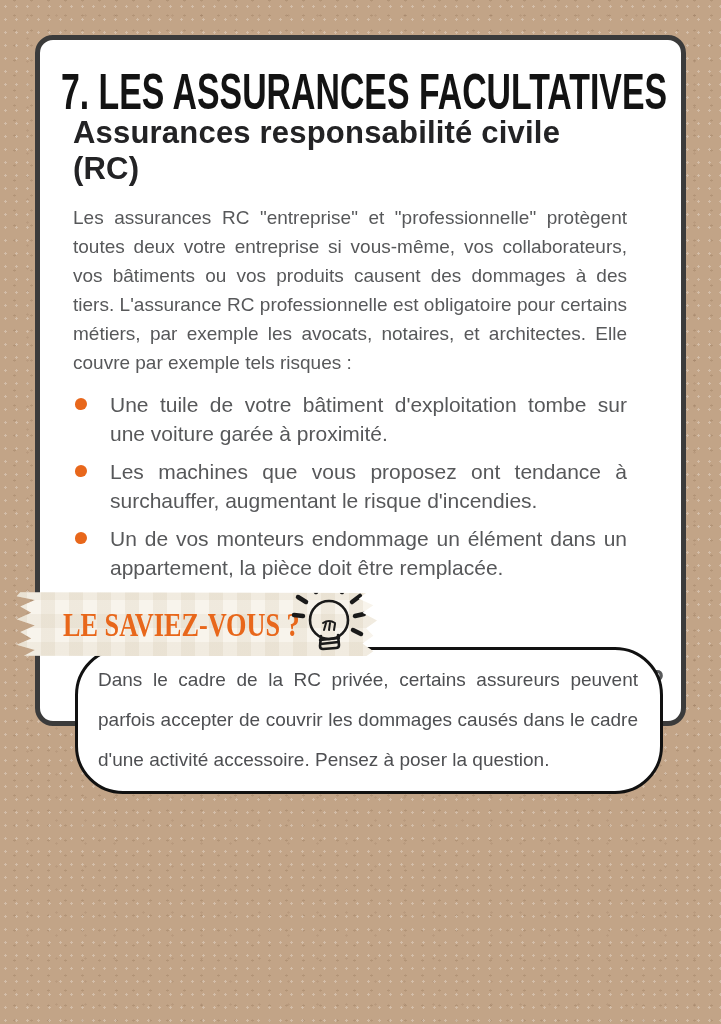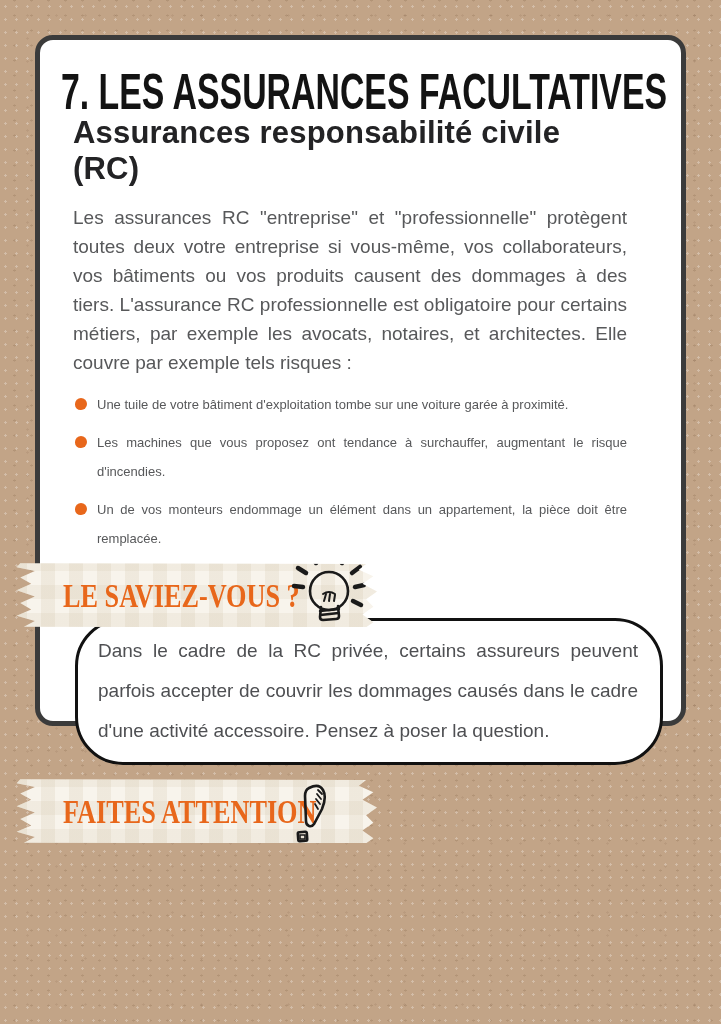--- a/index.html
+++ b/index.html
@@ -39,21 +39,21 @@
     font-size:19px; line-height:29px; color:#57585a;
     text-align:justify;
   }
   .bullets { margin-top:13px; list-style:none; }
   .bullets li { display:flex; margin-bottom:9px; }
   .dot {
     flex:0 0 12px; width:12px; height:12px; border-radius:50% 50% 50% 46%;
     background:#e8671b; margin-top:8px; margin-left:2px;
   }
   .bullet-text {
-    margin-left:10px; font-size:13px; line-height:29px; color:#57585a;
+    margin-left:23px; font-size:21px; line-height:29px; color:#57585a;
     text-align:justify; flex:1;
   }
 
   .tape {
     position:relative; z-index:3;
     width:364px; height:64px; margin-left:-60px;
     background-color:#f8f4ec;
     background-image:
       repeating-linear-gradient(90deg, rgba(205,190,162,0.20) 0 14px, rgba(205,190,162,0) 14px 28px),
       repeating-linear-gradient(0deg, rgba(205,190,162,0.16) 0 14px, rgba(205,190,162,0) 14px 28px);
@@ -145,33 +145,20 @@
             <path d="M16 42 l-9 -1" stroke-width="4.5"></path>
           </g>
         </svg>
       </span>
     </div>
 
     <div class="bubble">
       <p>Dans le cadre de la RC privée, certains assureurs peuvent parfois accepter de couvrir les dommages causés dans le cadre d'une activité accessoire. Pensez à poser la question.</p>
     </div>
 
-    <div class="tape tape-2">
-      <span class="tape-label">FAITES ATTENTION</span>
-      <span class="tape-icon excl-icon">
-        <svg width="52" height="62" viewBox="0 0 52 62" fill="none">
-          <g stroke="#1a1a1a" stroke-linecap="round">
-            <path d="M22 6 Q32 1 36 8 Q40 15 35 27 L27 42 Q25 45 22 44 Q19 43 19 39 L18 14 Q18 8 22 6 Z" stroke-width="2.6"></path>
-            <path d="M31 8 l4 4 m-5 0 l4 5 m-5 0 l4 5 m-5 0 l3 5" stroke-width="1.8"></path>
-            <rect x="11" y="50" width="9" height="9" rx="1.5" transform="rotate(-4 15 54)" stroke-width="2.6"></rect>
-            <path d="M13 53 l5 0 l0 4 l-5 0 Z" stroke-width="1.6"></path>
-          </g>
-        </svg>
-      </span>
-    </div>
 
 
   </div>
 
   <div class="footer-logo">
     <span class="logo-light">FRI</span><span class="logo-bold">UP</span>
   </div>
   <div class="page-number">12.</div>
 </div>
 

